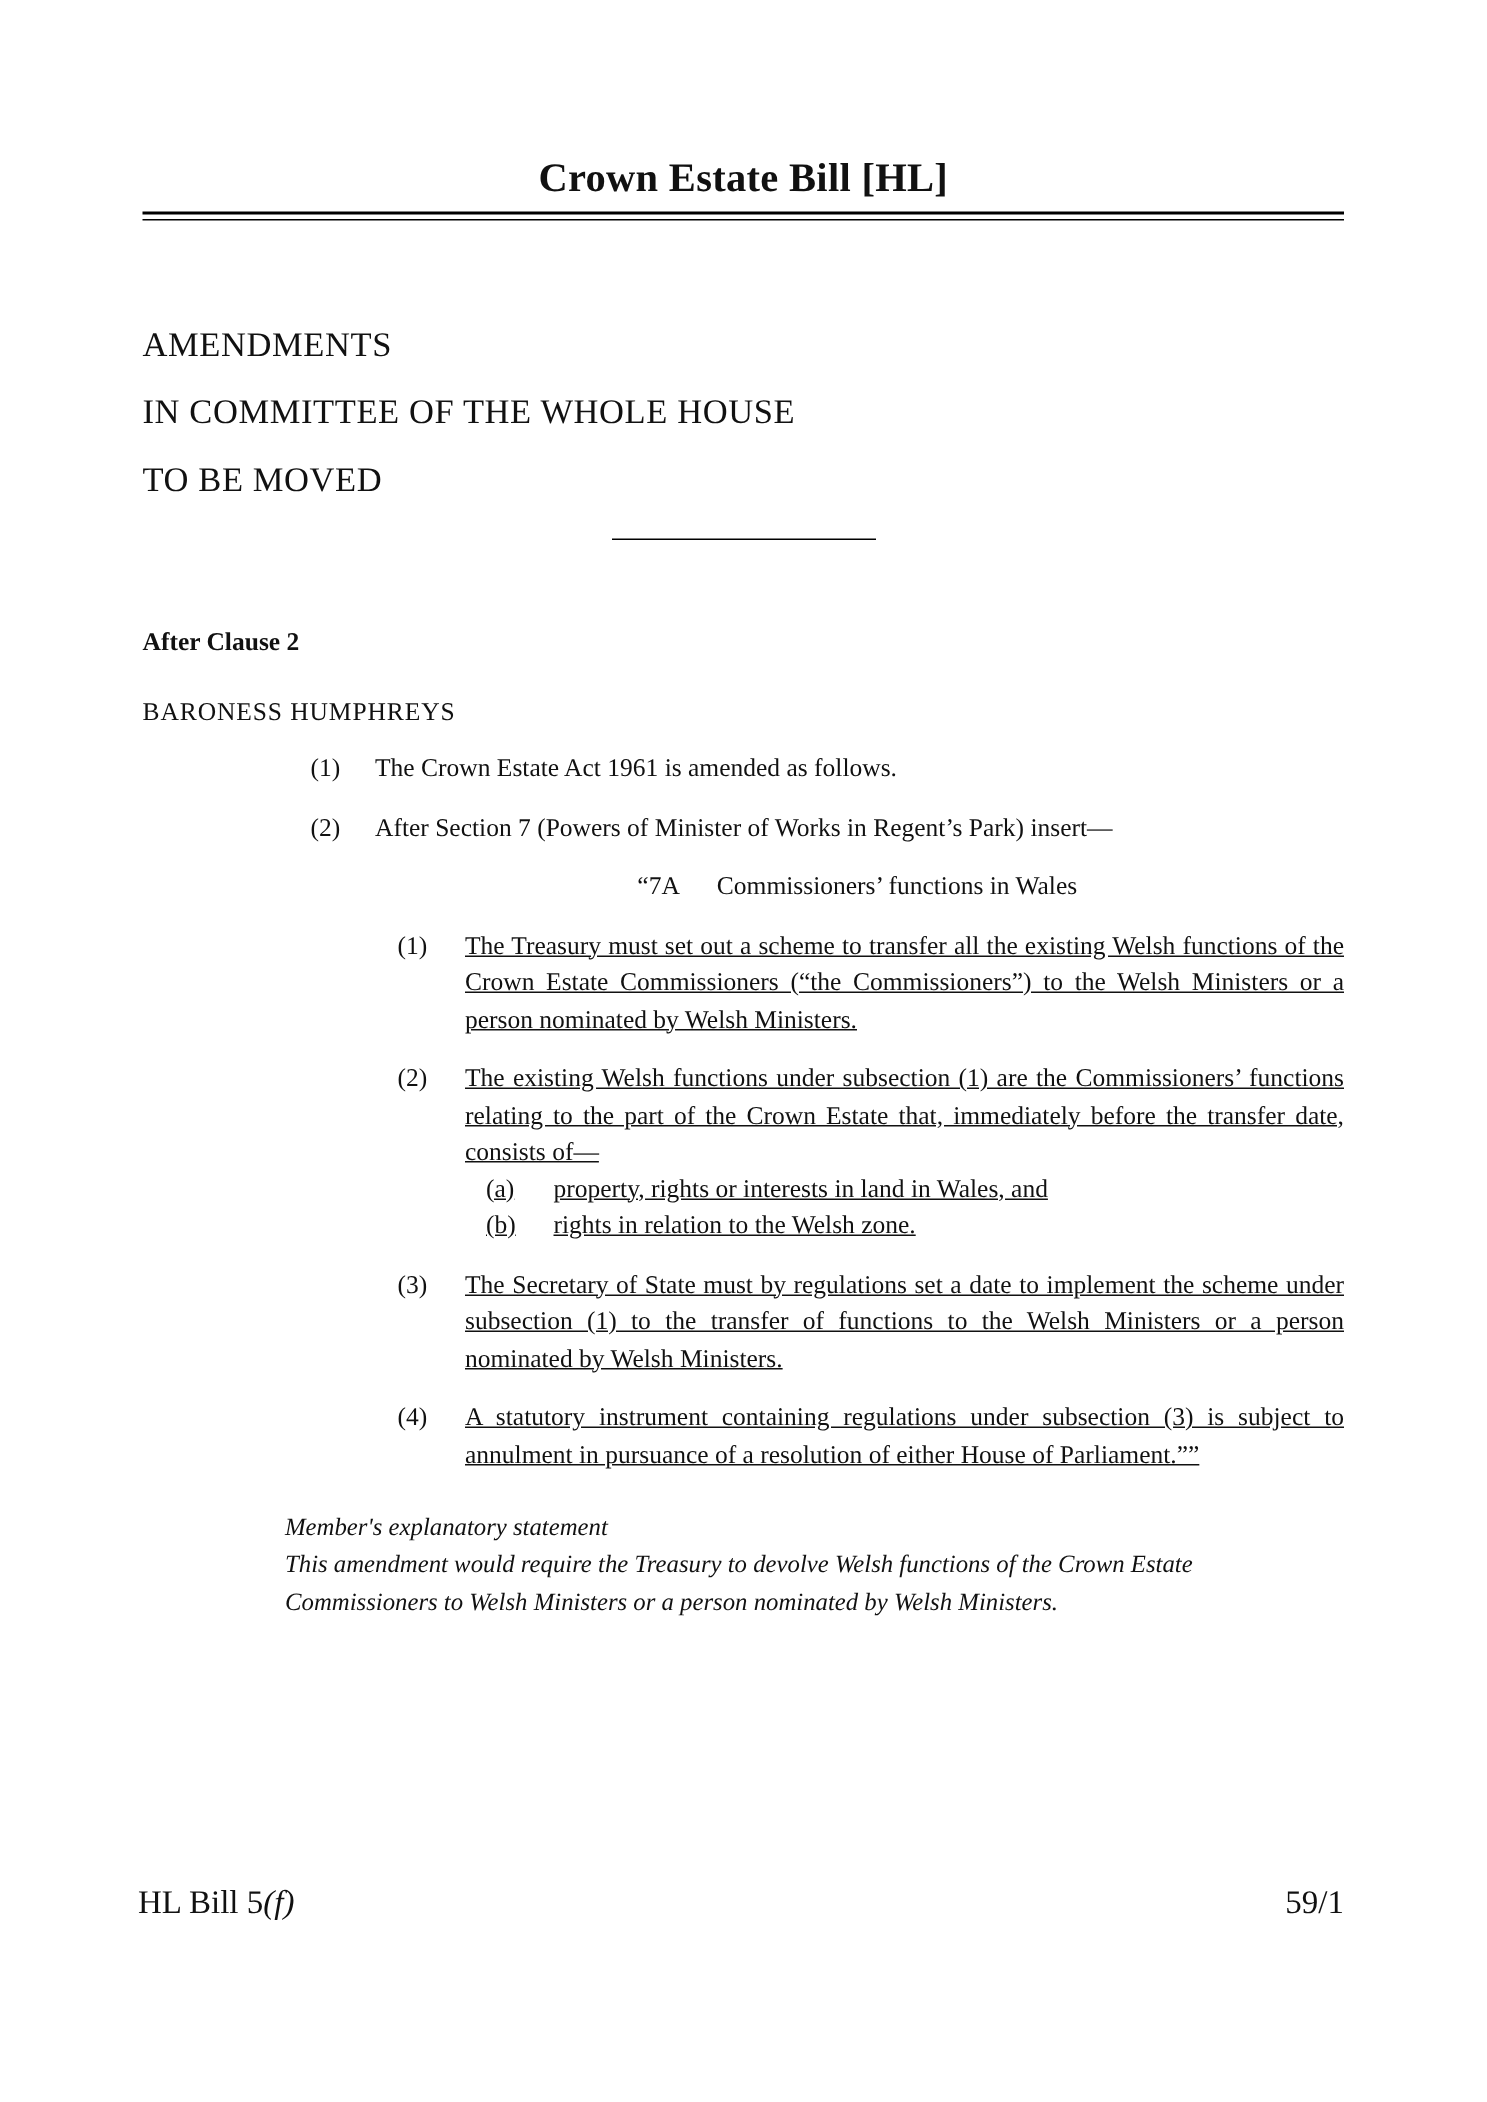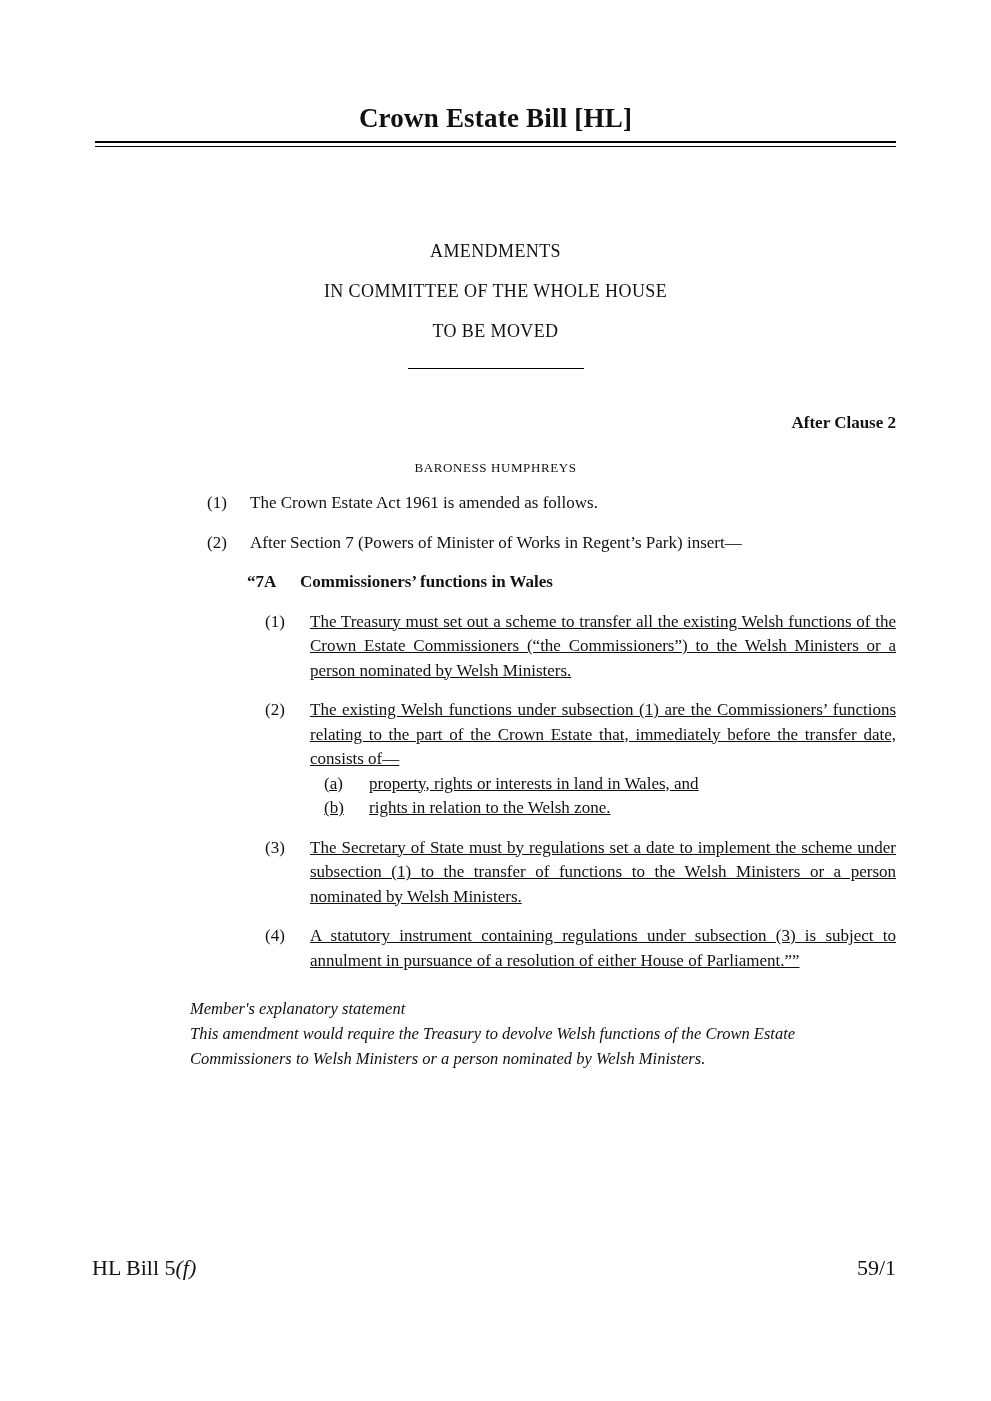--- a/index.html
+++ b/index.html
@@ -24,41 +24,41 @@
     font-weight: bold;
     letter-spacing: 0.2px;
   }
   .double-rule {
     margin-top: 7px;
     height: 6px;
     border-top: 2.6px solid #000;
     border-bottom: 1.2px solid #000;
   }
   .preamble {
-    margin-top: 94px;
-    text-align: center;
-    font-size: 18px;
+    margin-top: 70px;
+    text-align: left;
+    font-size: 23px;
     letter-spacing: 0.4px;
   }
   .preamble .pre-line { margin-bottom: 19px; }
   .short-rule {
     width: 176px;
     margin: 26px auto 0 auto;
     border-top: 1.4px solid #000;
   }
   .place-heading {
-    margin-top: 44px;
-    text-align: right;
+    margin-top: 58px;
+    text-align: left;
     font-size: 17px;
     font-weight: bold;
   }
   .mover {
     margin-top: 27px;
-    text-align: center;
-    font-size: 13px;
+    text-align: left;
+    font-size: 17px;
     letter-spacing: 0.6px;
   }
   .body-text { font-size: 17px; line-height: 24.5px; }
   .instruction {
     margin-top: 29px;
     margin-left: 95px;
   }
   .new-clause-title {
     margin-top: 11px;
     margin-left: 142px;
@@ -67,21 +67,22 @@
   .clause-row {
     display: flex;
     margin-left: 112px;
     margin-top: 15px;
   }
   .clause-row .num { width: 43px; flex: 0 0 43px; }
   .inserted-heading {
     display: flex;
     margin-left: 152px;
     margin-top: 15px;
-    font-weight: bold;
+    font-weight: normal;
+    justify-content: center;
   }
   .inserted-heading .num { width: 53px; flex: 0 0 53px; }
   .subsection {
     display: flex;
     margin-left: 170px;
     margin-top: 15px;
   }
   .subsection .num { width: 45px; flex: 0 0 45px; }
   .subsection .sub-text { flex: 1; text-align: justify; text-decoration: underline; }
   .sub-paragraph {

